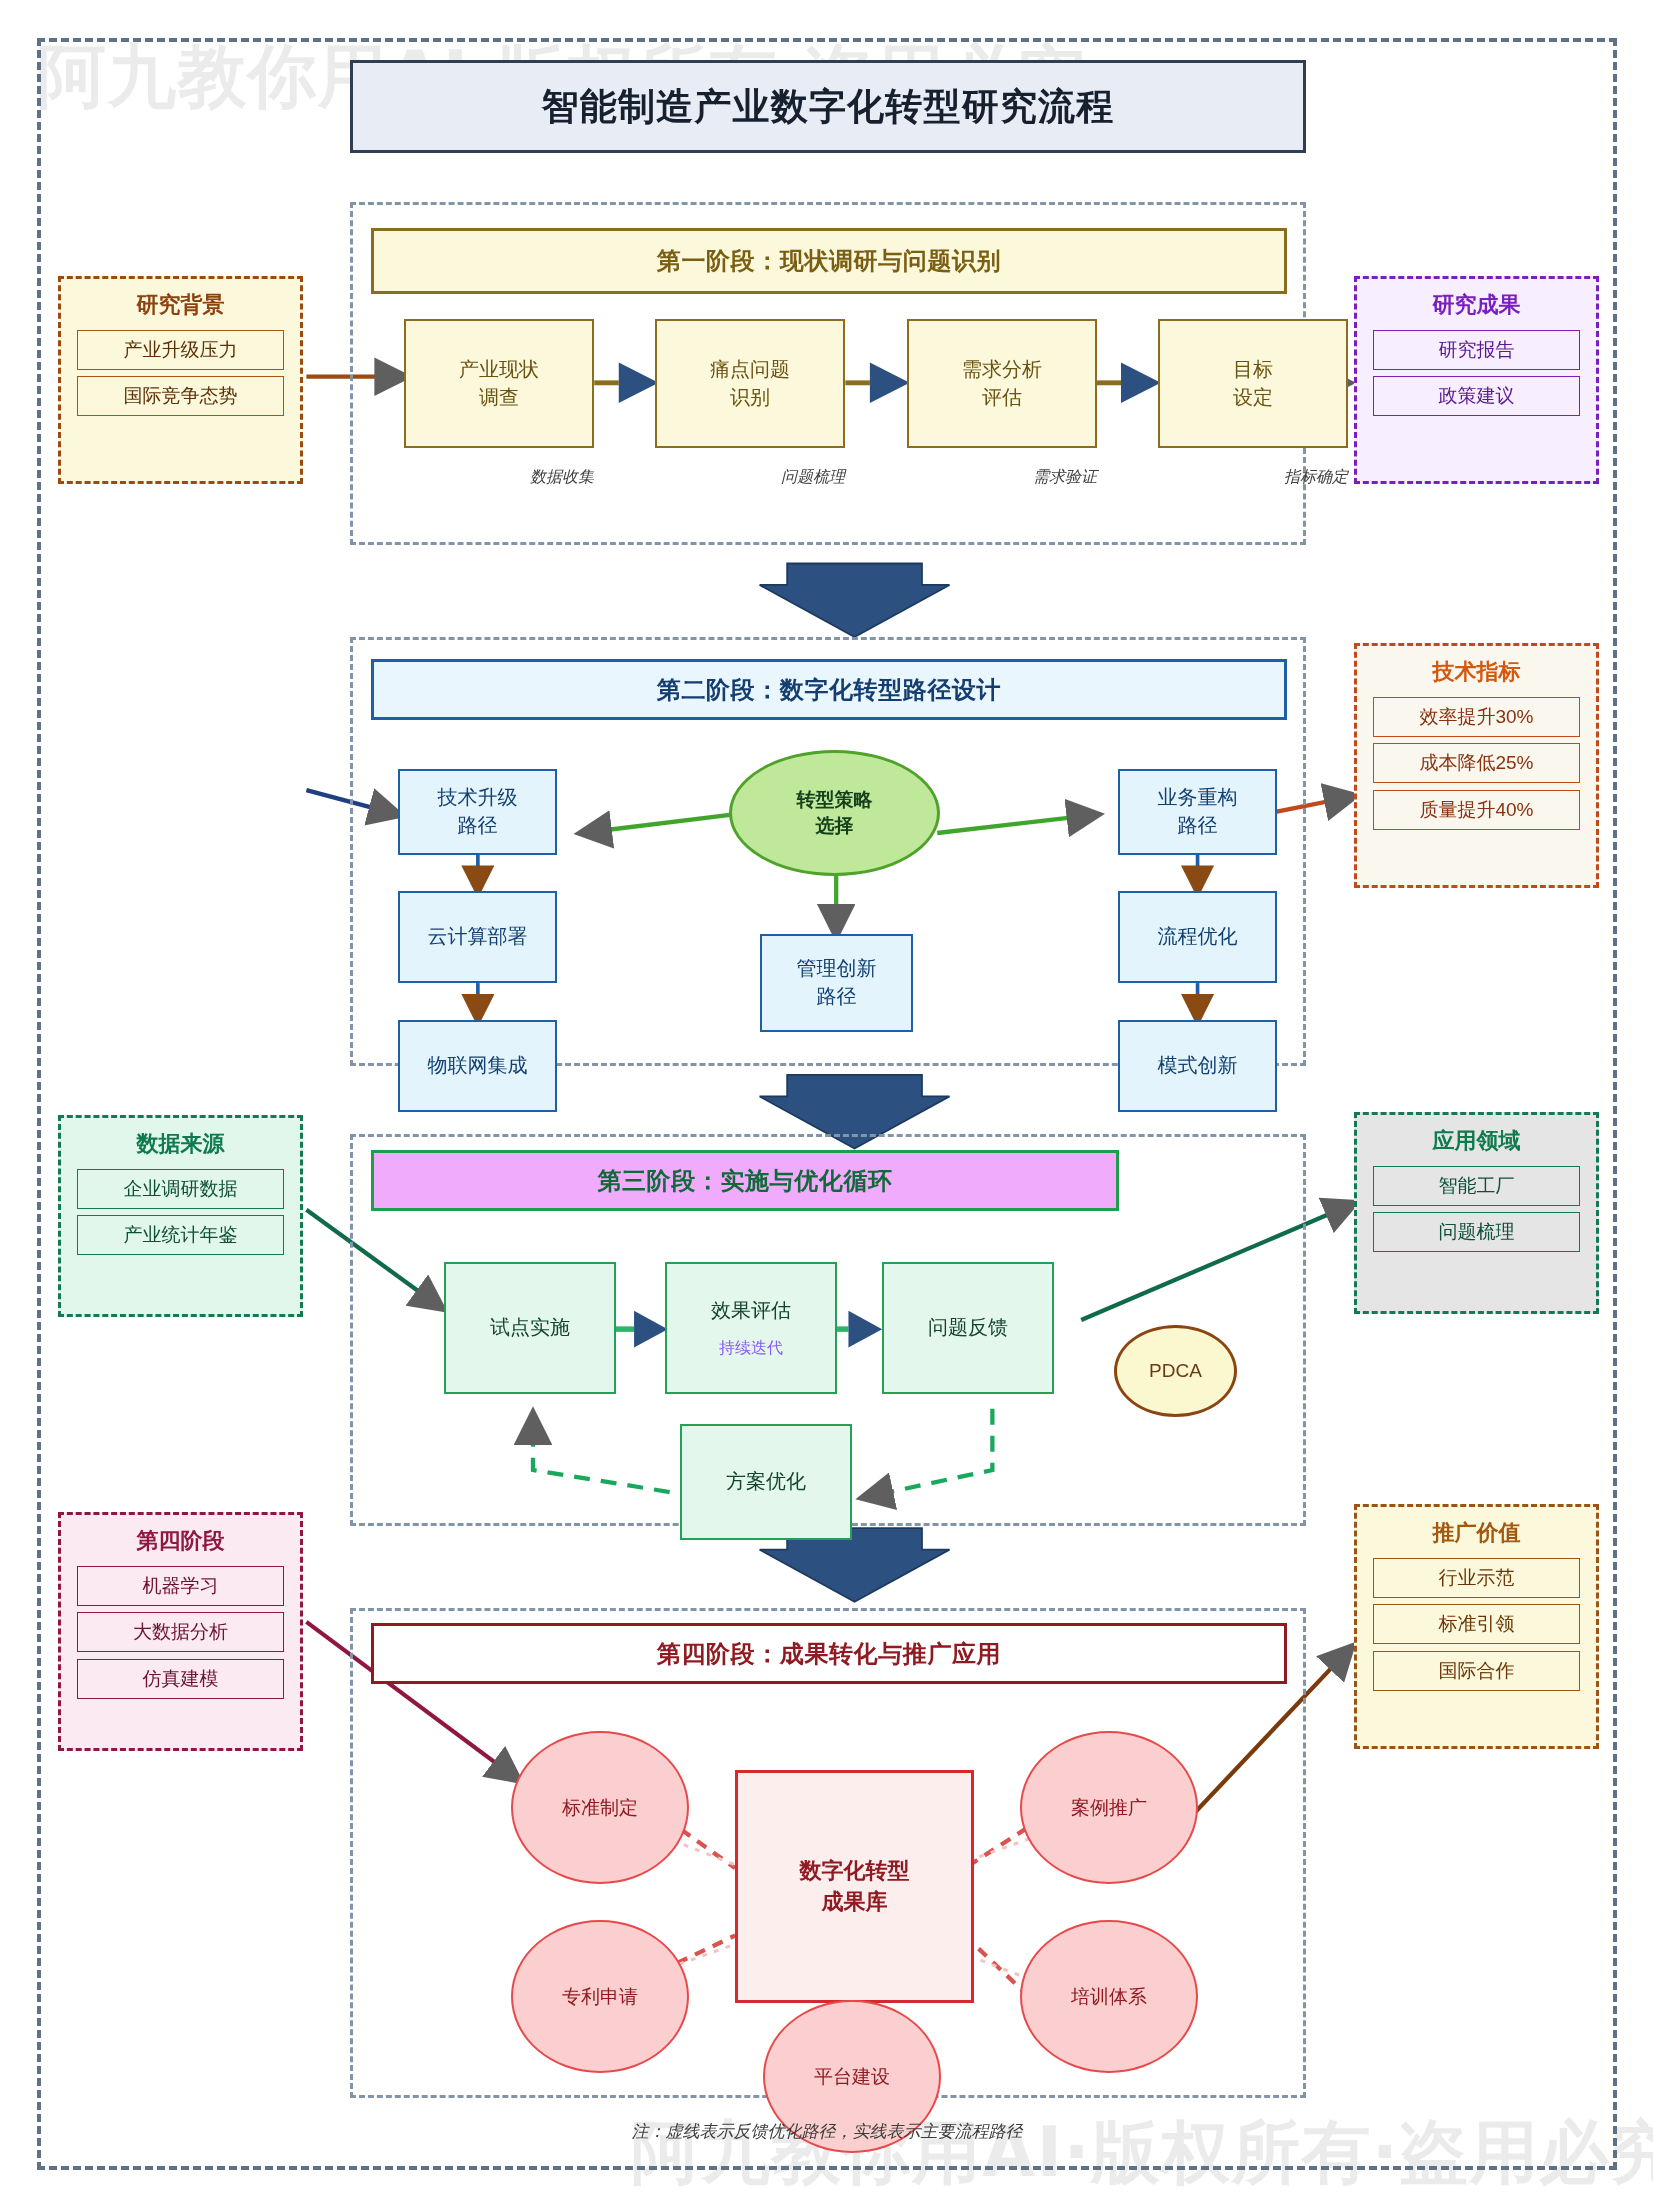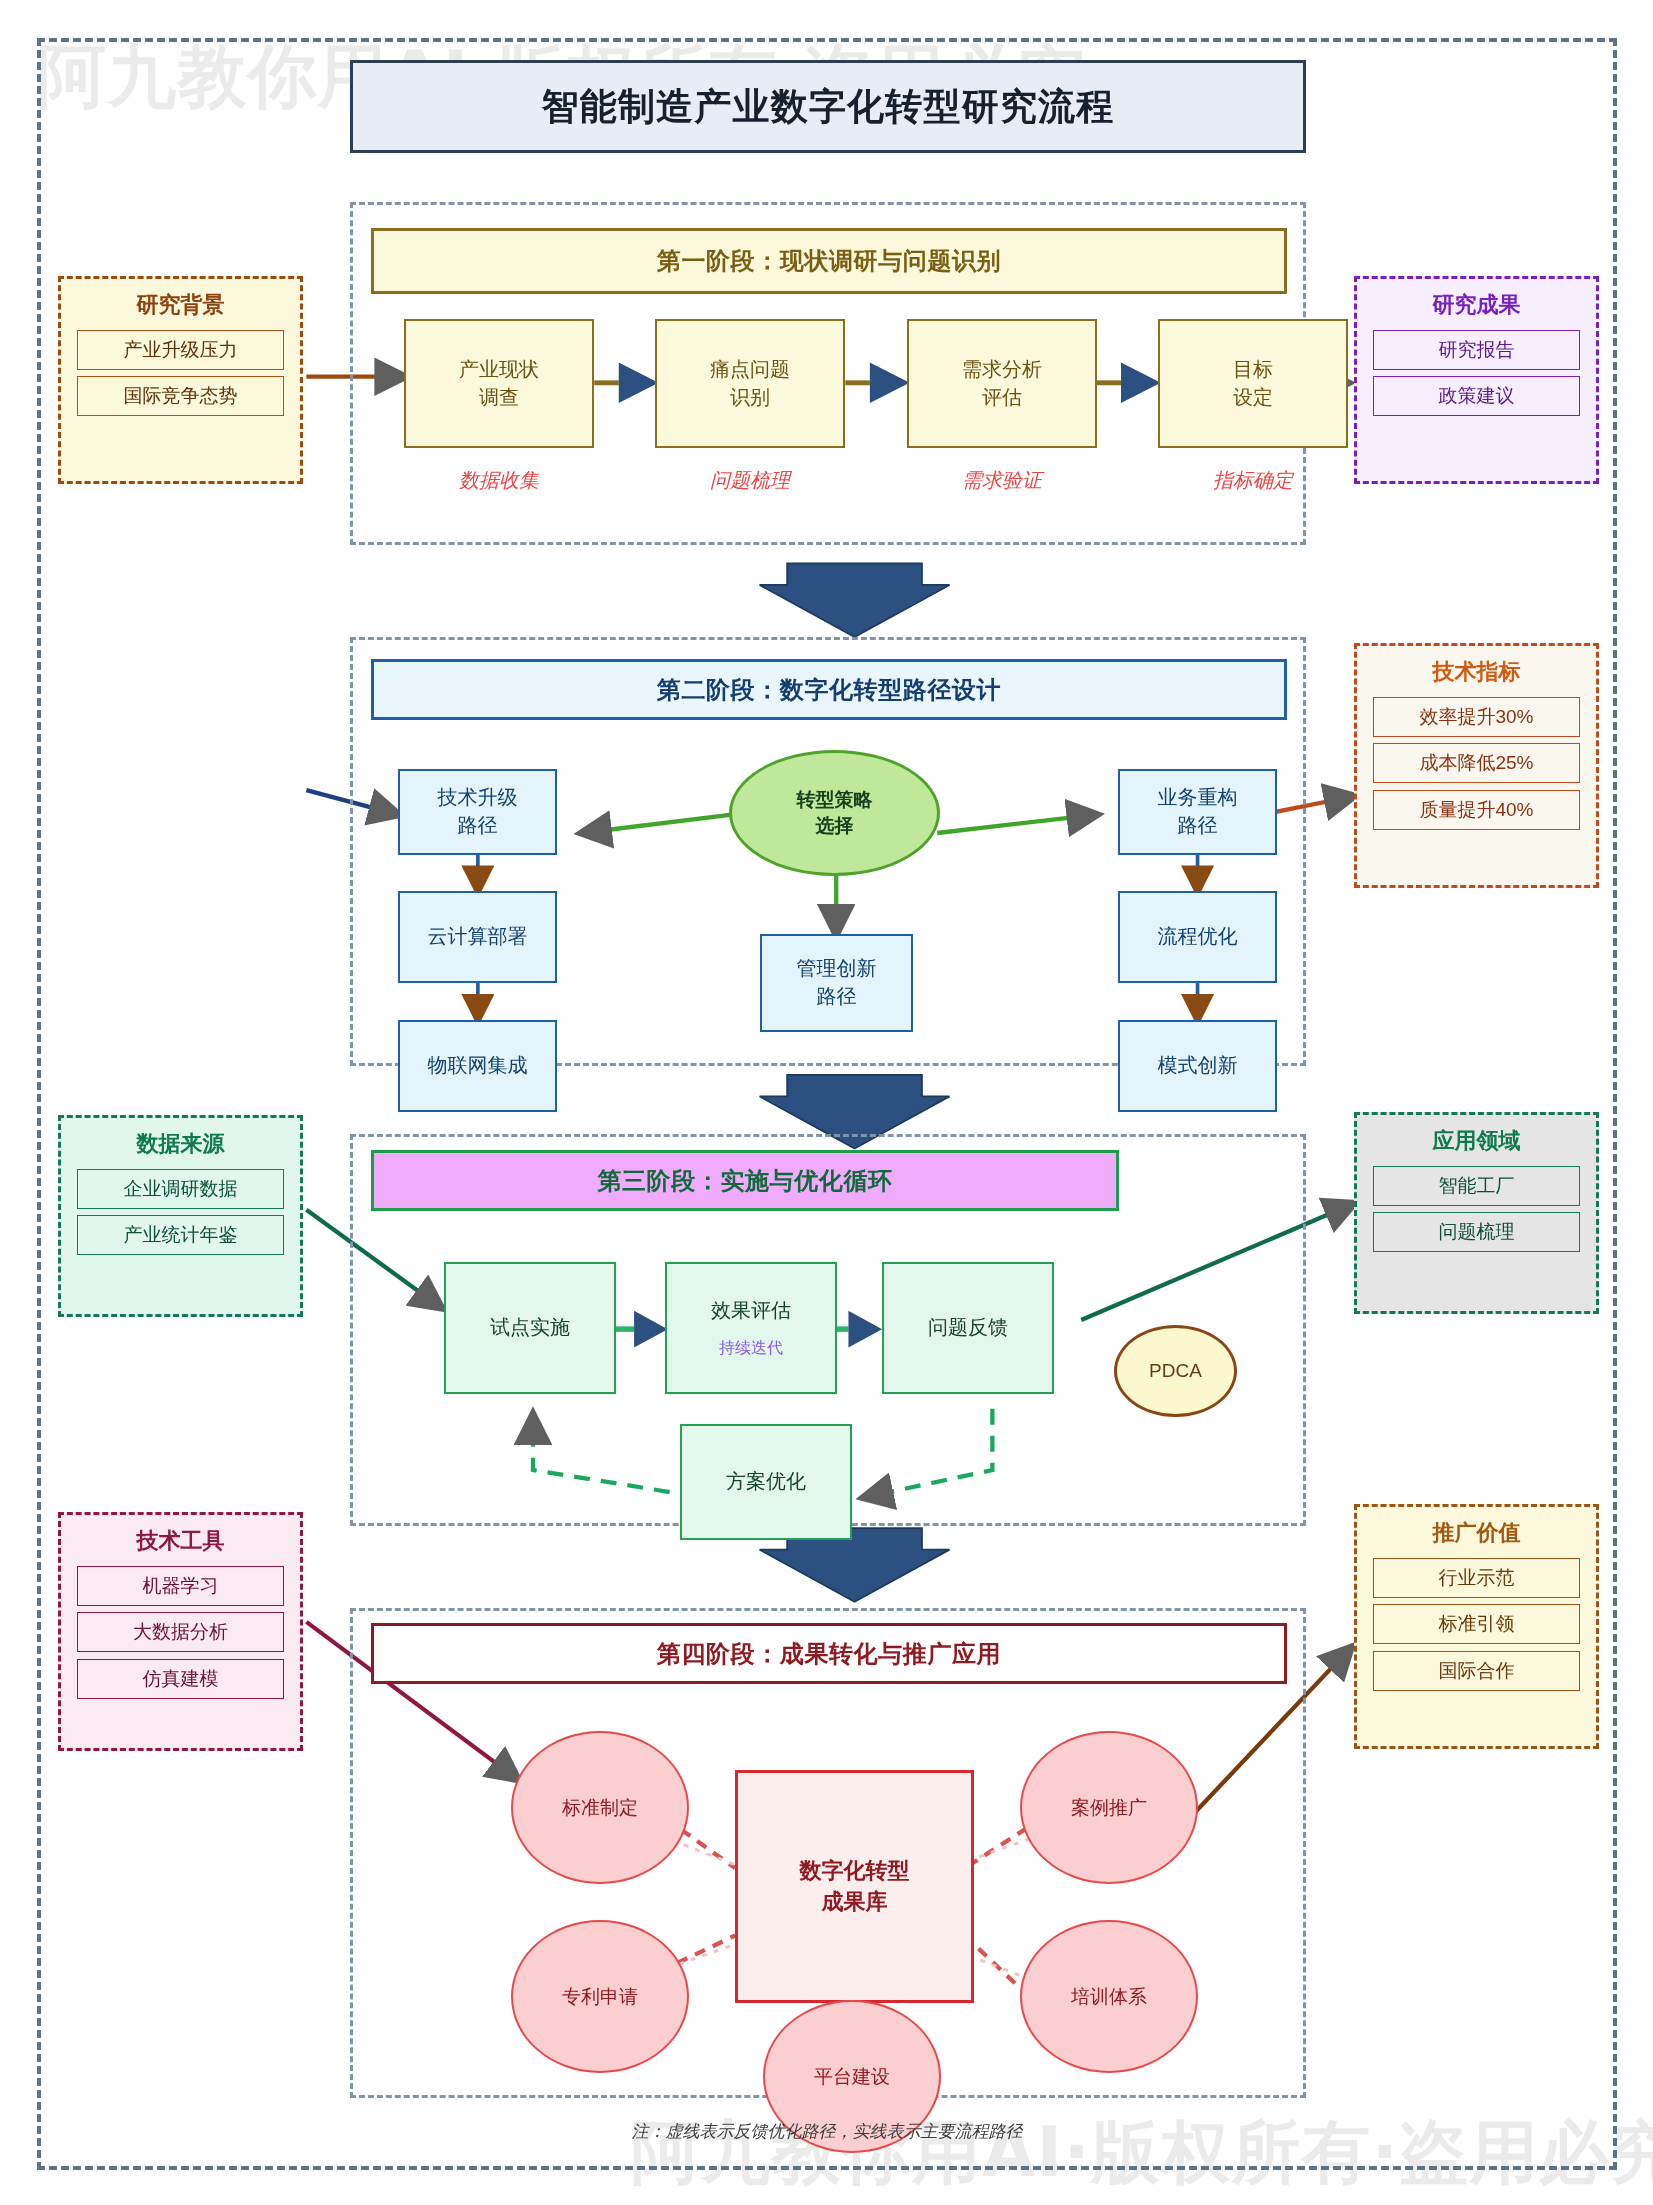--- a/index.html
+++ b/index.html
@@ -28,21 +28,21 @@
   
   .phase-head{position:absolute;box-sizing:border-box;display:flex;align-items:center;justify-content:center;
       font-size:24px;font-weight:700;letter-spacing:0.6px;}
 
   
   .node{position:absolute;box-sizing:border-box;display:flex;flex-direction:column;
       align-items:center;justify-content:center;font-size:20px;line-height:1.38;text-align:left;}
   .node .sub{font-size:16px;color:#8b5cf6;margin-top:13px;}
 
   
-  .cap{position:absolute;font-size:20px;font-style:italic;color:#ef4444;text-align:center;}
+  .cap{position:absolute;font-size:16px;font-style:italic;color:#404040;text-align:right;}
 
   
   .side{position:absolute;box-sizing:border-box;padding-top:11px;}
   .side .side-title{text-align:center;font-size:22px;font-weight:700;margin-bottom:9.8px;}
   .side .item{box-sizing:border-box;margin:0 16px 6.7px 16px;height:40px;
       display:flex;align-items:center;justify-content:center;font-size:19px;}
 
   
   .ellipse{position:absolute;box-sizing:border-box;border-radius:50%;
       display:flex;flex-direction:column;align-items:center;justify-content:center;
@@ -252,21 +252,21 @@
     <span>成果库</span>
   </div>
 
   <div class="ellipse" style="left:511px;top:1731px;width:178px;height:153px;background:#fbcfcf;border:2.5px solid #e8494b;color:#8f1a21;">标准制定</div>
   <div class="ellipse" style="left:1020px;top:1731px;width:178px;height:153px;background:#fbcfcf;border:2.5px solid #e8494b;color:#8f1a21;">案例推广</div>
   <div class="ellipse" style="left:511px;top:1920px;width:178px;height:153px;background:#fbcfcf;border:2.5px solid #e8494b;color:#8f1a21;">专利申请</div>
   <div class="ellipse" style="left:1020px;top:1920px;width:178px;height:153px;background:#fbcfcf;border:2.5px solid #e8494b;color:#8f1a21;">培训体系</div>
   <div class="ellipse" style="left:763px;top:2000px;width:178px;height:153px;background:#fbcfcf;border:2.5px solid #e8494b;color:#8f1a21;">平台建设</div>
 
   <div class="side" style="left:58px;top:1512px;width:245px;height:239px;background:#fbeaf2;border:3.7px dashed #8f1742;">
-    <div class="side-title" style="color:#8f1742;">技术工具</div>
+    <div class="side-title" style="color:#8f1742;">第四阶段</div>
     <div class="item" style="border:1.8px solid #8f1742;color:#6d1133;">机器学习</div>
     <div class="item" style="border:1.8px solid #8f1742;color:#6d1133;">大数据分析</div>
     <div class="item" style="border:1.8px solid #8f1742;color:#6d1133;">仿真建模</div>
   </div>
 
   <div class="side" style="left:1354px;top:1504px;width:245px;height:245px;background:#fbf8dc;border:3.7px dashed #9c5316;">
     <div class="side-title" style="color:#a4580e;">推广价值</div>
     <div class="item" style="border:1.8px solid #9c5316;color:#6b3607;">行业示范</div>
     <div class="item" style="border:1.8px solid #9c5316;color:#6b3607;">标准引领</div>
     <div class="item" style="border:1.8px solid #9c5316;color:#6b3607;">国际合作</div>

